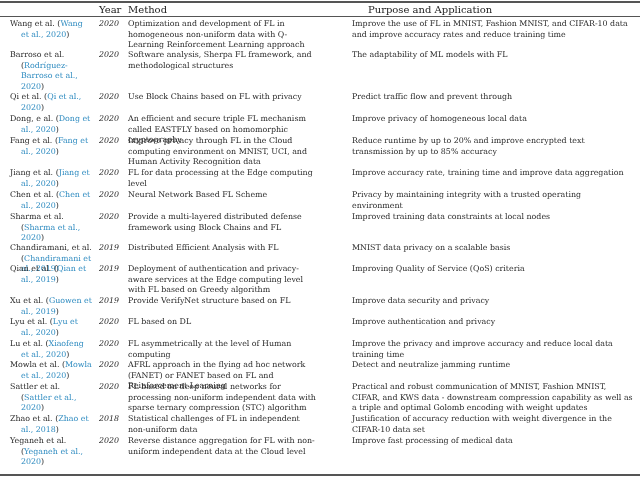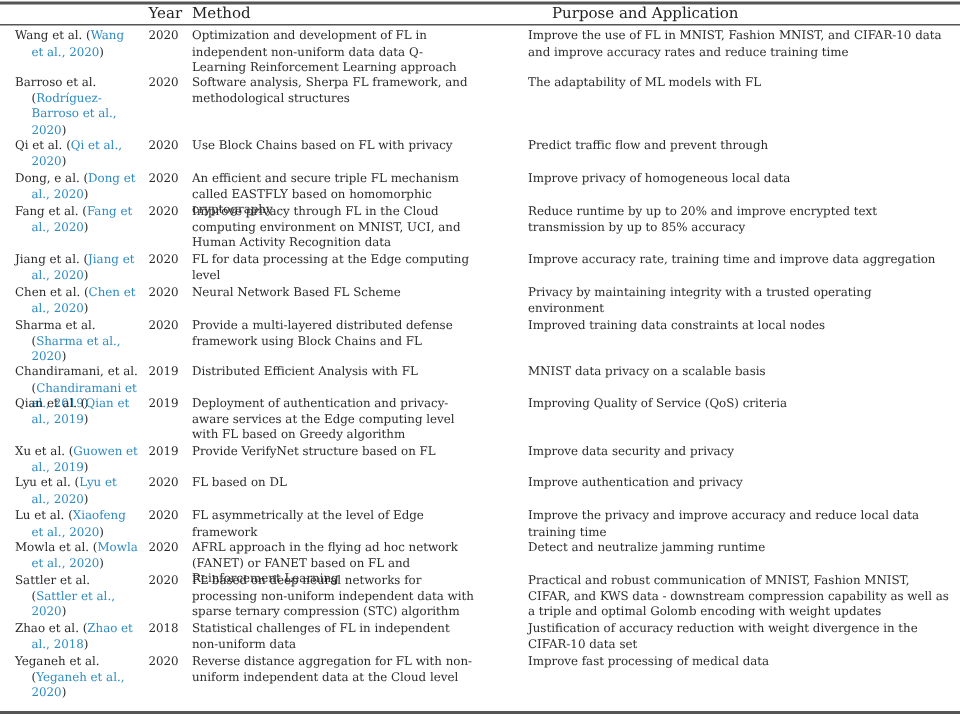--- a/index.html
+++ b/index.html
@@ -5,21 +5,21 @@
   html, body { margin:0; padding:0; background:#ffffff; }
   body { width:640px; height:477px; overflow:hidden; font-family:"DejaVu Serif", serif; color:#2a2a2a; }
   .tbl { position:absolute; left:0; top:0; width:640px; }
   .topline { position:absolute; left:0; top:1px; width:640px; height:2px; background:#555; }
   .headline { position:absolute; left:0; top:16px; width:640px; height:1px; background:#555; }
   .bottomline { position:absolute; left:0; top:474px; width:640px; height:2px; background:#555; }
   .hdr { position:absolute; top:3px; font-size:10px; font-weight:normal; line-height:13px; color:#222; }
   .row { position:absolute; left:0; width:640px; font-size:7.9px; line-height:10.6px; }
   .c1 { position:absolute; left:10px; width:82px; }
   .c1 .ind { padding-left:11px; }
-  .c2 { position:absolute; left:99px; width:26px; }
+  .c2 { position:absolute; left:99px; width:26px;font-style:italic; }
   .c3 { position:absolute; left:128px; width:188px; }
   .c4 { position:absolute; left:352px; width:282px; }
   .lnk { color:#2e8bc0;margin-top:36px; }
 </style>
 </head>
 <body>
 
 <div class="tbl">
   <div class="topline"></div>
   <div class="hdr" style="left:10px"></div>
@@ -27,21 +27,21 @@
   <div class="hdr" style="left:128px">Method</div>
   <div class="hdr" style="left:368px">Purpose and Application</div>
   <div class="headline"></div>
 
   <div id="rows">
       <div class="row" style="top: 19px;">
         <div class="c1">
           <div class="ind" style="text-indent:-11px"><span>Wang et al.</span> (<a class="lnk">Wang et al., 2020</a>)</div>
         </div>
         <div class="c2">2020</div>
-        <div class="c3">Optimization and development of FL in independent non-uniform data data Q-Learning Reinforcement Learning approach</div>
+        <div class="c3">Optimization and development of FL in homogeneous non-uniform data with Q-Learning Reinforcement Learning approach</div>
         <div class="c4">Improve the use of FL in MNIST, Fashion MNIST, and CIFAR-10 data and improve accuracy rates and reduce training time</div>
       </div>
       <div class="row" style="top: 50px;">
         <div class="c1">
           <div class="ind" style="text-indent:-11px"><span>Barroso et al.</span> (<a class="lnk">Rodríguez-Barroso et al., 2020</a>)</div>
         </div>
         <div class="c2">2020</div>
         <div class="c3">Software analysis, Sherpa FL framework, and methodological structures</div>
         <div class="c4">The adaptability of ML models with FL</div>
       </div>
@@ -123,21 +123,21 @@
         </div>
         <div class="c2">2020</div>
         <div class="c3">FL based on DL</div>
         <div class="c4">Improve authentication and privacy</div>
       </div>
       <div class="row" style="top: 339px;">
         <div class="c1">
           <div class="ind" style="text-indent:-11px"><span>Lu et al.</span> (<a class="lnk">Xiaofeng et al., 2020</a>)</div>
         </div>
         <div class="c2">2020</div>
-        <div class="c3">FL asymmetrically at the level of Edge framework</div>
+        <div class="c3">FL asymmetrically at the level of Human computing</div>
         <div class="c4">Improve the privacy and improve accuracy and reduce local data training time</div>
       </div>
       <div class="row" style="top: 360px;">
         <div class="c1">
           <div class="ind" style="text-indent:-11px"><span>Mowla et al.</span> (<a class="lnk">Mowla et al., 2020</a>)</div>
         </div>
         <div class="c2">2020</div>
         <div class="c3">AFRL approach in the flying ad hoc network (FANET) or FANET based on FL and Reinforcement Learning</div>
         <div class="c4">Detect and neutralize jamming runtime</div>
       </div>

